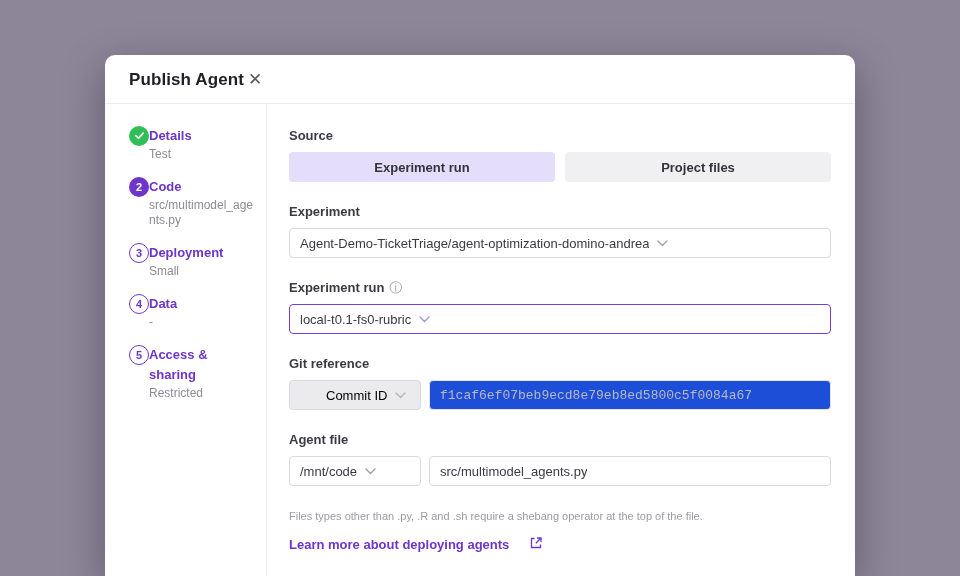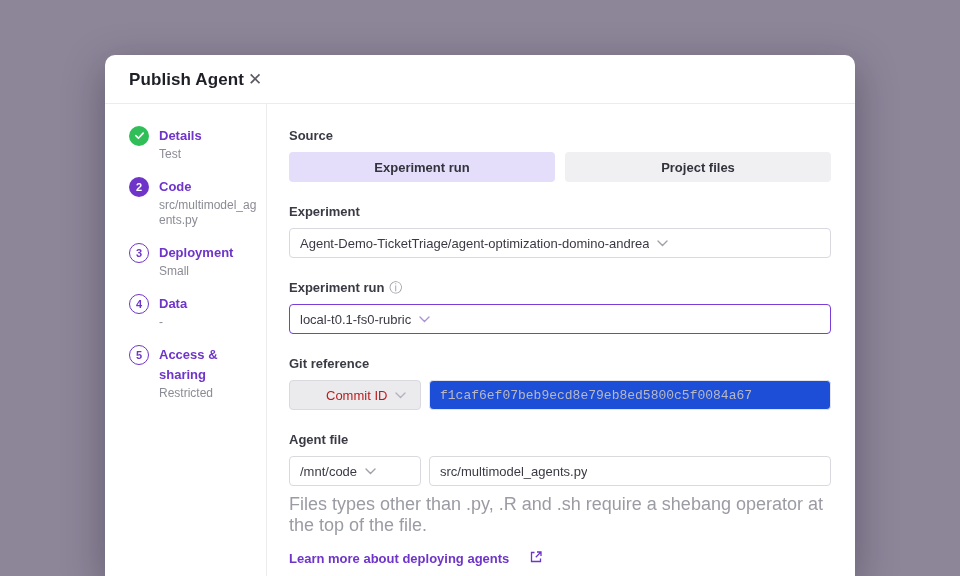--- a/index.html
+++ b/index.html
@@ -30,21 +30,21 @@
     font-size: 17px; color: #5b5b64; line-height: 1; padding: 2px 4px;
   }
   .modal-body { display: flex; flex: 1; min-height: 0; }
 
   
   .stepper {
     width: 162px; flex: none;
     border-right: 1px solid #ececef;
     padding: 22px 8px 0 24px;
   }
-  .step { display: flex; gap: 10px; margin-bottom: 15px; cursor: pointer; justify-content: center; }
+  .step { display: flex; gap: 0; margin-bottom: 15px; cursor: pointer; justify-content: center; }
   .step-circle {
     width: 20px; height: 20px; border-radius: 50%; flex: none;
     display: flex; align-items: center; justify-content: center;
     font-size: 11px; font-weight: 700;
   }
   .step.complete .step-circle { background: #2fbe58; color: #fff; }
   .step.active   .step-circle { background: #6e35c8; color: #fff; }
   .step.pending  .step-circle { background: #fff; color: #6e35c8; border: 1px solid #6e35c8; }
   .step-text { width: 110px; }
   .step-title { font-size: 13px; font-weight: 700; color: #6e35c8; line-height: 20px; }
@@ -69,34 +69,34 @@
 
   .control {
     height: 30px; width: 100%;
     border: 1px solid #d9d9df; border-radius: 4px; background: #fff;
     display: flex; align-items: center; 
     padding: 0 10px; font-size: 13px; color: #3a3a44; cursor: pointer;
   }
   .control .value { white-space: nowrap; overflow: hidden; text-overflow: ellipsis; }
   .control.focused { border: 1.5px solid #7a3dd8; }
   .control.disabled {
-    background: #ebebee; color: #b91c1c; cursor: default; padding-left: 36px;
+    background: #ebebee; color: #000000; cursor: default; padding-left: 36px;
   }
   .control.input-disabled {
     background: #1d4ed8; border-color: #e4e4e9; color: #b8b8c2; cursor: default; font-family: Liberation Mono, monospace;
   }
   .row { display: flex; gap: 8px; }
   .row .small { width: 132px; flex: none; }
   .row .grow { flex: 1; }
   .chev { flex: none; margin-left: 8px; display: flex; align-items: center; }
 
   .info-icon { font-size: 13px; color: #9a9aa3; font-weight: 400; line-height: 1; cursor: pointer; }
 
   .helper {
-    font-size: 18px; color: #9b9ba4; margin-top: 8px; margin-bottom: 13px;
+    font-size: 11px; color: #9b9ba4; margin-top: 24px; margin-bottom: 13px;
   }
   .learn-link {
     display: inline-flex; align-items: center; gap: 21px;
     font-size: 13px; font-weight: 700; color: #6e35c8; text-decoration: none; cursor: pointer;
   }
 </style>
 </head>
 <body style="background: rgb(141, 133, 152);">
 
 <div class="modal">

